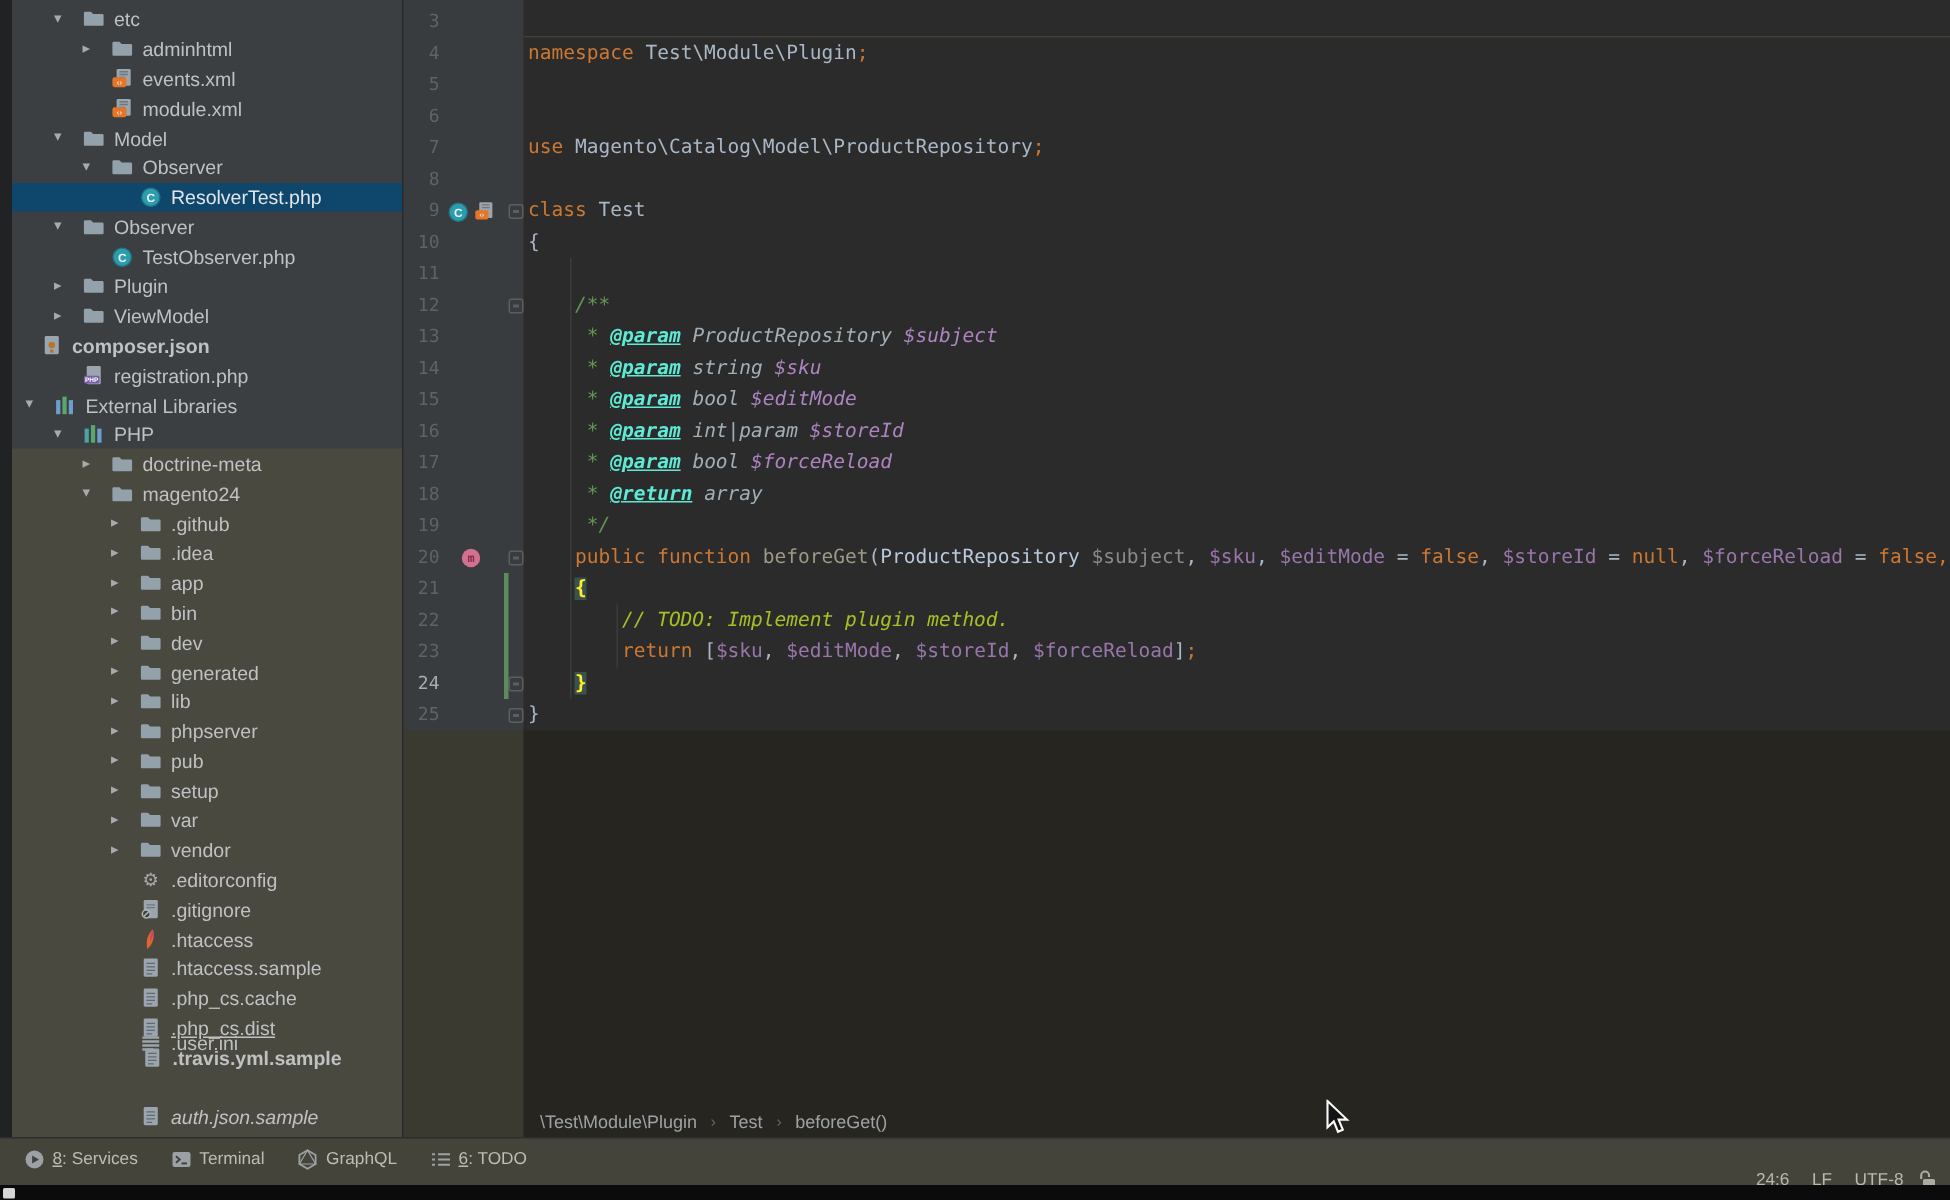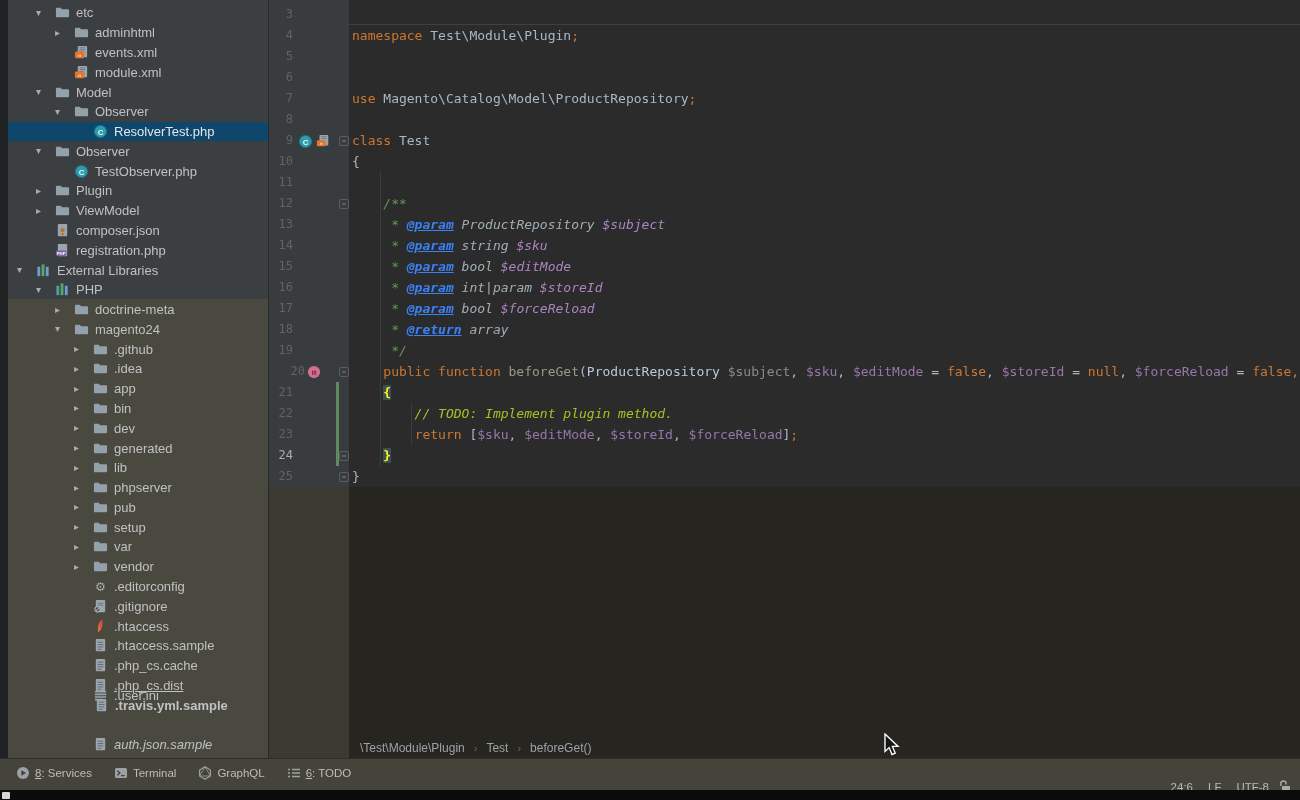--- a/index.html
+++ b/index.html
@@ -38,21 +38,21 @@
   .iguide{position:absolute;width:1px;background:#3A3C3D;z-index:1;}
   .cline{position:absolute;left:3px;height:21px;line-height:21px;white-space:pre;z-index:2;
          font-family:"DejaVu Sans Mono",monospace;font-size:13px;color:#A9B7C6;}
   .seg-kw{color:#CC7832;}
   .seg-pl{color:#A9B7C6;}
   .seg-cls{color:#B9C9DB;}
   .seg-var{color:#9876AA;}
   .seg-un{color:#8A8A8A;}
   .seg-unfn{color:#9C9985;}
   .seg-doc{color:#629755;font-style:italic;}
-  .seg-dtag{color:#3b82f6;font-style:italic;font-weight:bold;text-decoration:underline;}
+  .seg-dtag{color:#5eead4;font-style:italic;font-weight:bold;text-decoration:underline;}
   .seg-dtyp{color:#A2AEB6;font-style:italic;}
   .seg-dvar{color:#AC85C0;font-style:italic;}
   .seg-todo{color:#A8C023;font-style:italic;}
   .seg-bhl{color:#FFEF28;font-weight:bold;background:#3B514D;}
 
   
   .breadcrumbs{position:absolute;left:11px;top:738px;height:20px;display:flex;align-items:center;
                font-size:12px;color:#9FA2A5;z-index:3;}
   .bc-item{cursor:default;}
   .bc-sep{color:#64686C;margin:0 9px;font-size:11px;}
@@ -183,21 +183,21 @@
       </div>
       <div class="tree-row" style="top: 200.8px; padding-left: 28px;">
         <span class="arr">▸</span>
         <span class="ticon">
           <svg width="15" height="15" viewBox="0 0 16 16">
             <path fill="#93A1AB" d="M1 4c0-.6.4-1 1-1h4l1.6 1.6H14c.6 0 1 .4 1 1V12c0 .6-.4 1-1 1H2c-.6 0-1-.4-1-1z"></path>
           </svg>
         </span>
         <span class="tlabel">ViewModel</span>
       </div>
-      <div class="tree-row" style="top: 220.58px; padding-left: 28px;">
+      <div class="tree-row" style="top: 220.58px;  font-weight: bold;">
         <span class="arr-spacer"></span>
         <span class="ticon">
           <svg width="15" height="15" viewBox="0 0 16 16">
             <rect x="3" y="1" width="10" height="13" rx="1" fill="#9AA5AD"></rect>
             <circle cx="8" cy="7.5" r="2.3" fill="#B8742D"></circle>
             <circle cx="8" cy="11.8" r="1.4" fill="#B8742D"></circle>
           </svg>
         </span>
         <span class="tlabel">composer.json</span>
       </div>
@@ -477,21 +477,21 @@
       <div class="gnum" style="top: 172px;">11</div>
       <div class="gnum" style="top: 193px;">12</div>
       <div class="fold" style="top: 199px;"></div>
       <div class="gnum" style="top: 214px;">13</div>
       <div class="gnum" style="top: 235px;">14</div>
       <div class="gnum" style="top: 256px;">15</div>
       <div class="gnum" style="top: 277px;">16</div>
       <div class="gnum" style="top: 298px;">17</div>
       <div class="gnum" style="top: 319px;">18</div>
       <div class="gnum" style="top: 340px;">19</div>
-      <div class="gnum" style="top: 361px; margin-left: 12px;">20</div>
+      <div class="gnum" style="top: 361px;">20</div>
       <div class="gicon" style="left: 38px; top: 364.5px;"><svg width="14" height="14" viewBox="0 0 16 16">
           <circle cx="8" cy="8" r="7" fill="#D4708F"></circle>
           <text x="8" y="11.3" font-size="9" fill="#7E2E47" text-anchor="middle" font-family="DejaVu Sans Mono,monospace" font-weight="bold">m</text>
         </svg></div>
       <div class="fold" style="top: 367px;"></div>
       <div class="gnum" style="top: 382px;">21</div>
       <div class="gnum" style="top: 403px;">22</div>
       <div class="gnum" style="top: 424px;">23</div>
       <div class="gnum cur" style="top: 445px;">24</div>
       <div class="fold" style="top: 451px;"></div>

